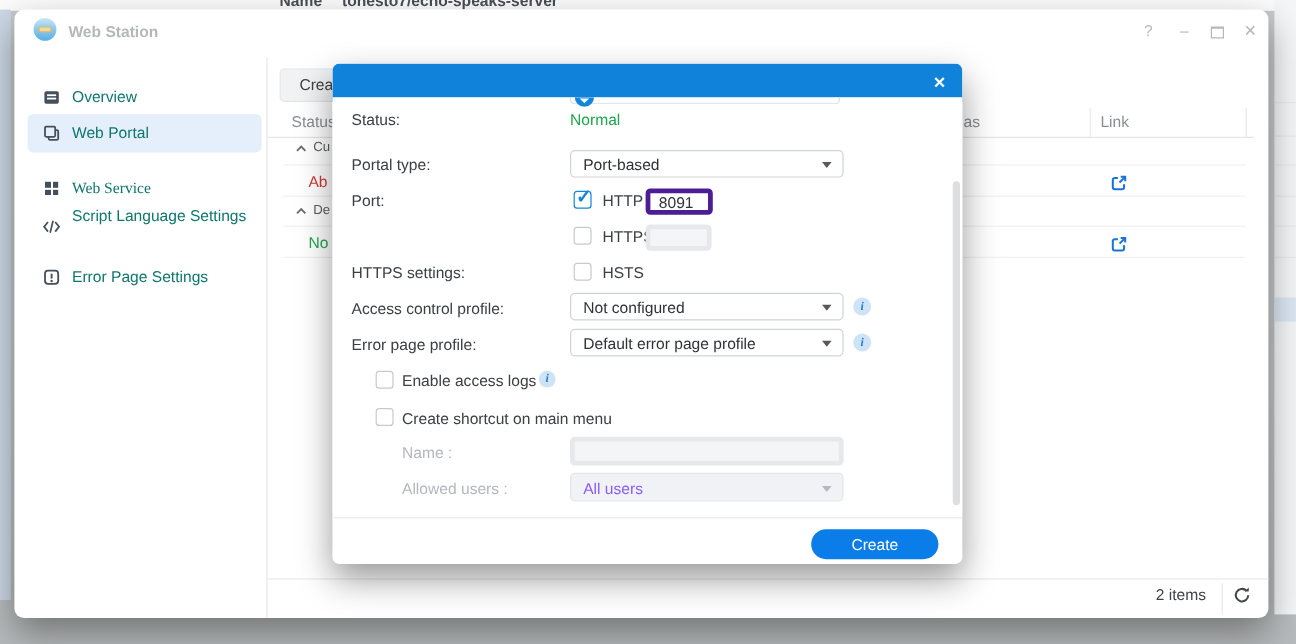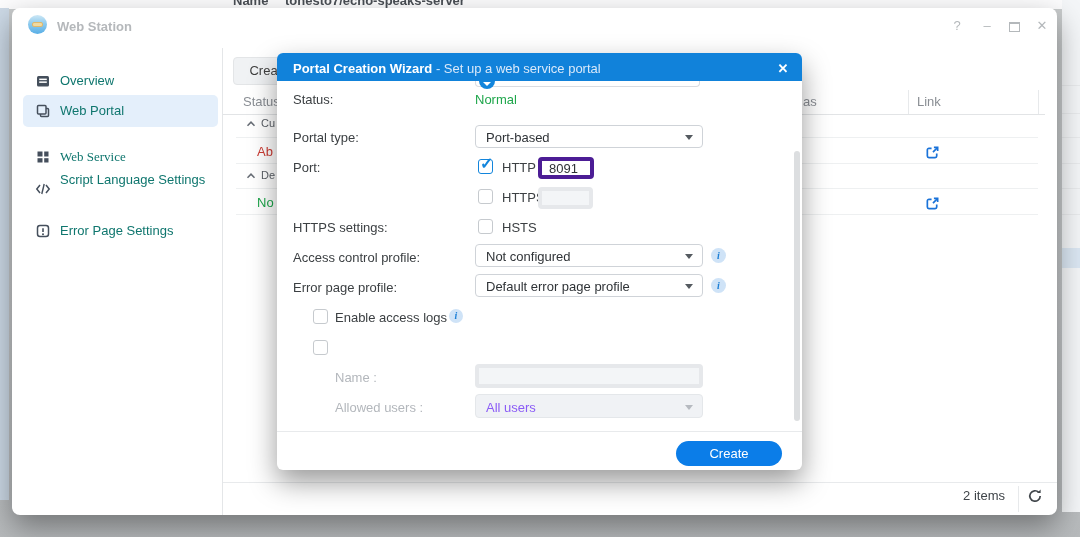--- a/index.html
+++ b/index.html
@@ -203,21 +203,20 @@
     <span class="abs sb-count" style="right:52px;top:480px;">2 items</span>
     <div class="abs hsep" style="left:1006px;top:478px;height:26px;"></div>
     <svg class="abs" style="left:1015px;top:480px;" width="16" height="16" viewBox="0 0 16 16">
         <path d="M13.2 8a5.2 5.2 0 1 1-1.5-3.7" stroke="#41464b" stroke-width="1.7" fill="none"></path>
         <path d="M13.6 1.6v3.4h-3.4z" fill="#41464b"></path>
       </svg>
   </div>
 
   <div class="abs modal">
     <div class="abs modal-head">
-      <span class="abs modal-title"><span>Portal Creation Wizard</span> <span class="modal-sub">- Set up a web service portal</span></span>
       <div class="abs modal-close">✕</div>
     </div>
 
     <div class="abs modal-body">
 
       <div class="abs sliver"></div>
       <div class="abs sliver-circle">
           <div class="down"></div>
         </div>
 
@@ -257,20 +256,21 @@
         <span class="sval">Default error page profile</span>
         <span class="caret"></span>
       </div>
       <div class="abs info" style="left:434px;top:197px;">i</div>
 
       <div class="abs cb" style="left:36px;top:228px;"></div>
       <span class="abs flabel" style="left:58px;top:229px;">Enable access logs</span>
       <div class="abs info" style="left:172px;top:228px;width:14px;height:14px;line-height:14px;">i</div>
 
       <div class="abs cb" style="left:36px;top:259px;"></div>
+      <span class="abs flabel" style="left:58px;top:260px;">Create shortcut on main menu</span>
 
       <span class="abs flabel dim" style="left:58px;top:289px;">Name :</span>
       <input class="abs input dis" style="left: 198px; top: 283px; width: 228px; height: 24px;" disabled="">
 
       <span class="abs flabel dim" style="left:58px;top:319px;">Allowed users :</span>
       <div class="abs select dis" style="left:198px;top:313px;width:228px;height:24px;">
         <span class="sval" style="top:5px;">All users</span>
         <span class="caret" style="top:10px;"></span>
       </div>
 

